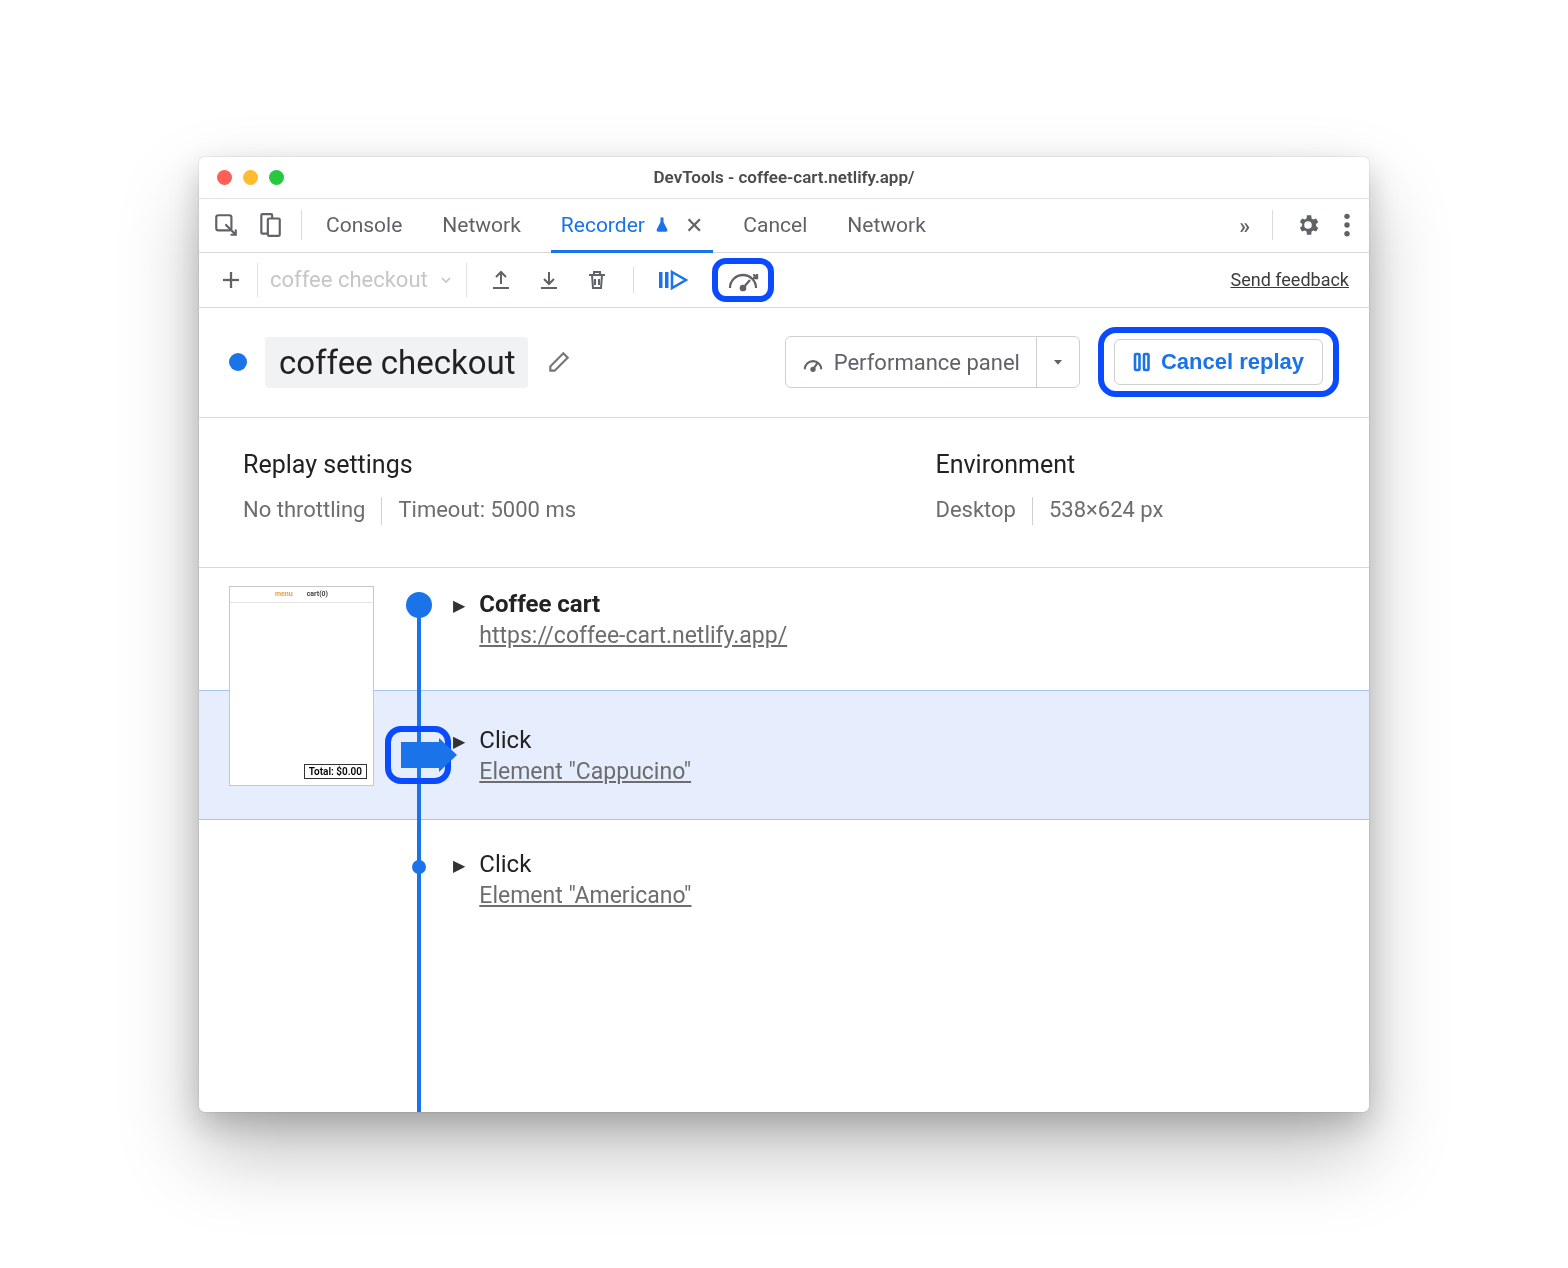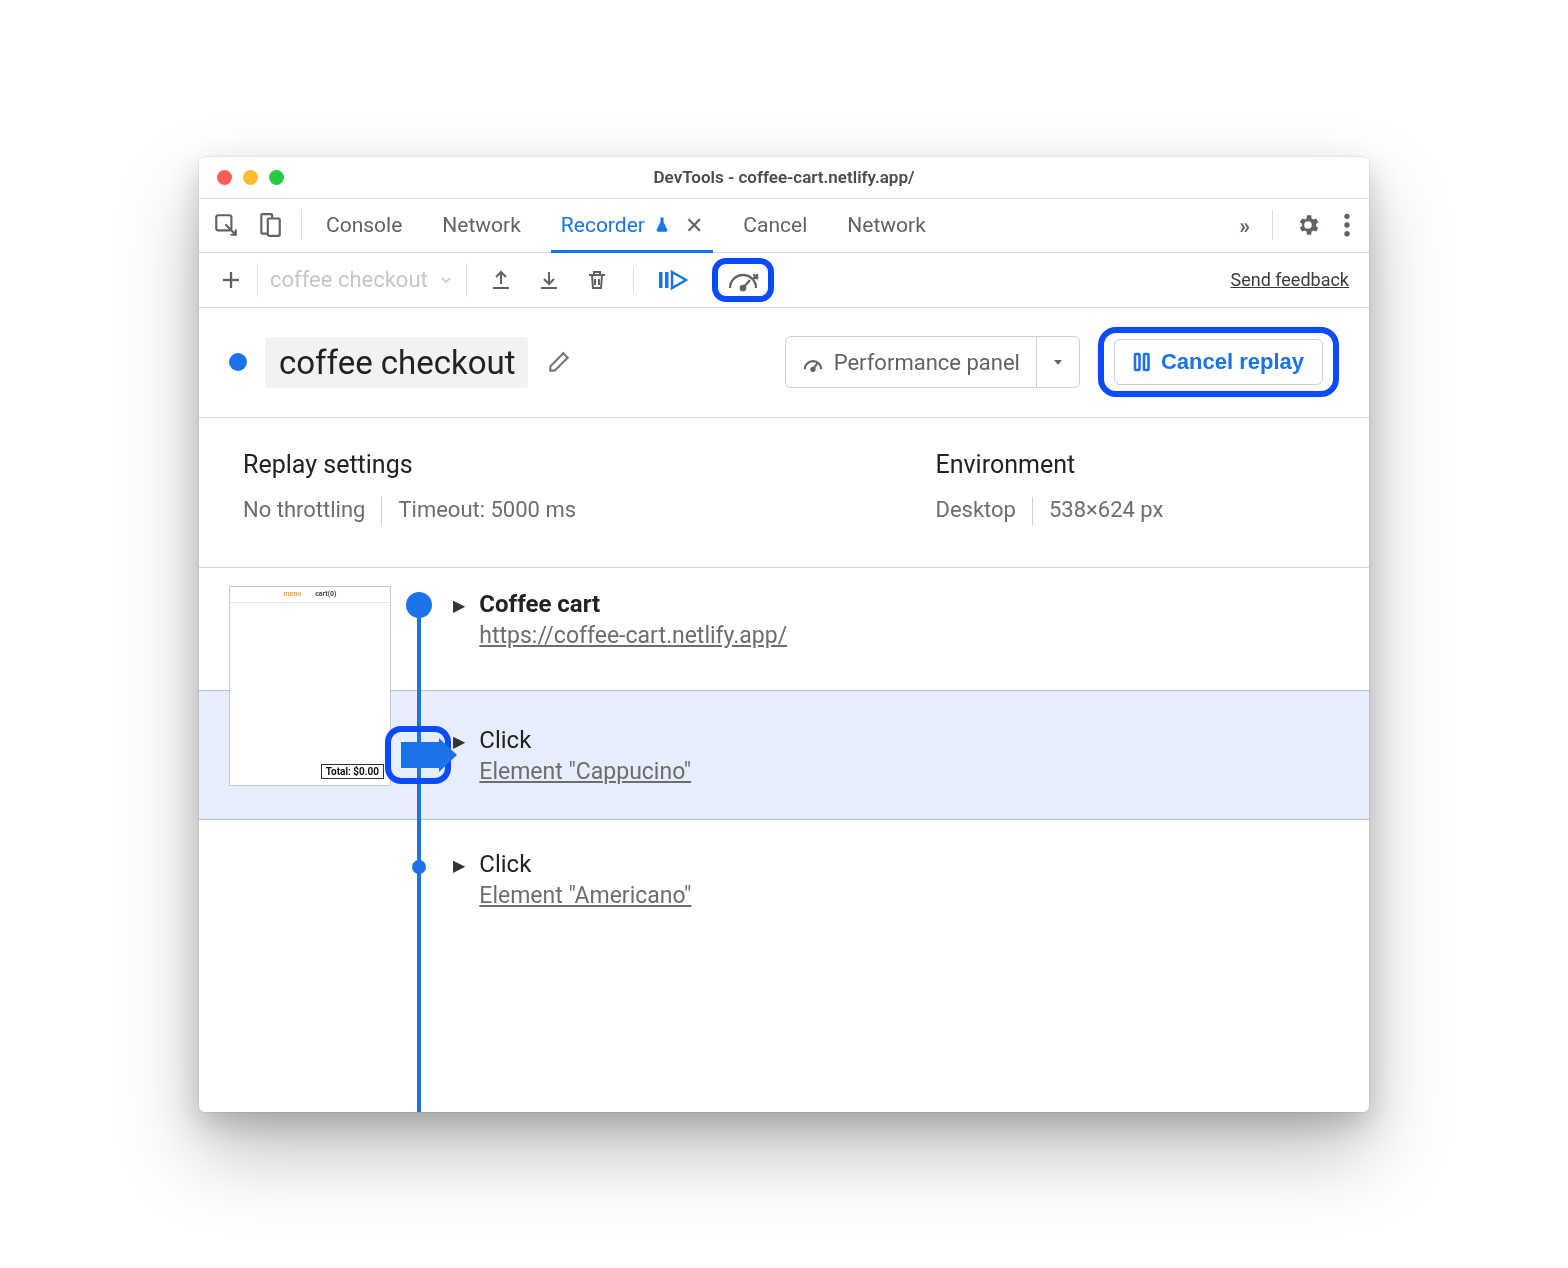--- a/index.html
+++ b/index.html
@@ -227,21 +227,21 @@
     margin: 0 16px;
   }
   .steps-area {
     flex: 1 1 auto;
     position: relative;
     overflow: hidden;
   }
   .thumb {
     position: absolute;
     left: 30px; top: 18px;
-    width: 162px; height: 200px;
+    width: 145px; height: 200px;
     border: 1px solid #c7c7c7;
     background: #fff;
   }
   .thumb-header { height: 16px; border-bottom: 1px solid #e5e5e5; display:flex; justify-content:center; align-items:center; gap:14px;}
   .thumb-header span { font-size: 7px; color: #e8a23a; font-weight:700;}
   .thumb-header span.b { color: #444; }
   .thumb-footer {
     position: absolute; bottom: 6px; right: 6px;
     border: 1px solid #333;
     font-size: 10px;

